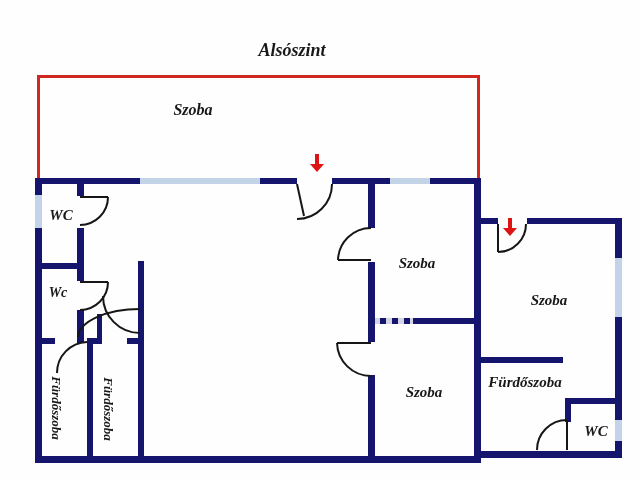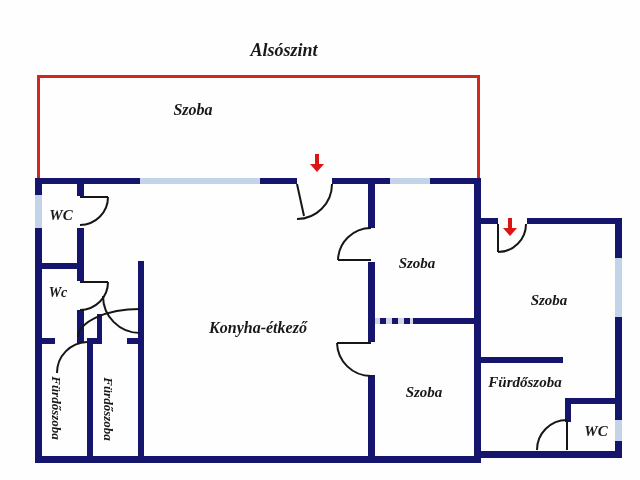--- a/index.html
+++ b/index.html
@@ -73,25 +73,24 @@
       <path d="M567,420 L567,450 M567,420 A30,30 0 0 0 537,450" fill="none" stroke="#161616" stroke-width="2"></path>
       <g>
         <path d="M317,154 L317,165" stroke="#dd1414" stroke-width="4"></path>
         <polygon points="310,164 324,164 317,172" fill="#dd1414"></polygon>
       </g>
       <g>
         <path d="M510,218 L510,229" stroke="#dd1414" stroke-width="4"></path>
         <polygon points="503,228 517,228 510,236" fill="#dd1414"></polygon>
       </g>
     </svg>
-    <div class="lbl" style="left: 284px; top: 50px; font-size: 18px; transform: translate(-50%, -50%) rotate(0deg);">Alsószint</div>
+    <div class="lbl" style="left: 292px; top: 50px; font-size: 18px; transform: translate(-50%, -50%) rotate(0deg);">Alsószint</div>
     <div class="lbl" style="left: 193px; top: 110px; font-size: 16px; transform: translate(-50%, -50%) rotate(0deg);">Szoba</div>
     <div class="lbl" style="left: 61px; top: 215px; font-size: 15px; transform: translate(-50%, -50%) rotate(0deg);">WC</div>
     <div class="lbl" style="left: 58px; top: 293px; font-size: 14px; transform: translate(-50%, -50%) rotate(0deg);">Wc</div>
     <div class="lbl" style="left: 56px; top: 408px; font-size: 13px; transform: translate(-50%, -50%) rotate(90deg);">Fürdőszoba</div>
     <div class="lbl" style="left: 108px; top: 409px; font-size: 13px; transform: translate(-50%, -50%) rotate(90deg);">Fürdőszoba</div>
-    <div class="lbl" style="left: 258px; top: 328px; font-size: 16px; transform: translate(-50%, -50%) rotate(0deg);">Konyha-étkező</div>
     <div class="lbl" style="left: 417px; top: 263px; font-size: 15px; transform: translate(-50%, -50%) rotate(0deg);">Szoba</div>
     <div class="lbl" style="left: 424px; top: 392px; font-size: 15px; transform: translate(-50%, -50%) rotate(0deg);">Szoba</div>
     <div class="lbl" style="left: 549px; top: 300px; font-size: 15px; transform: translate(-50%, -50%) rotate(0deg);">Szoba</div>
     <div class="lbl" style="left: 525px; top: 382px; font-size: 15px; transform: translate(-50%, -50%) rotate(0deg);">Fürdőszoba</div>
     <div class="lbl" style="left: 596px; top: 431px; font-size: 15px; transform: translate(-50%, -50%) rotate(0deg);">WC</div>
   </div>
 
 </body></html>

